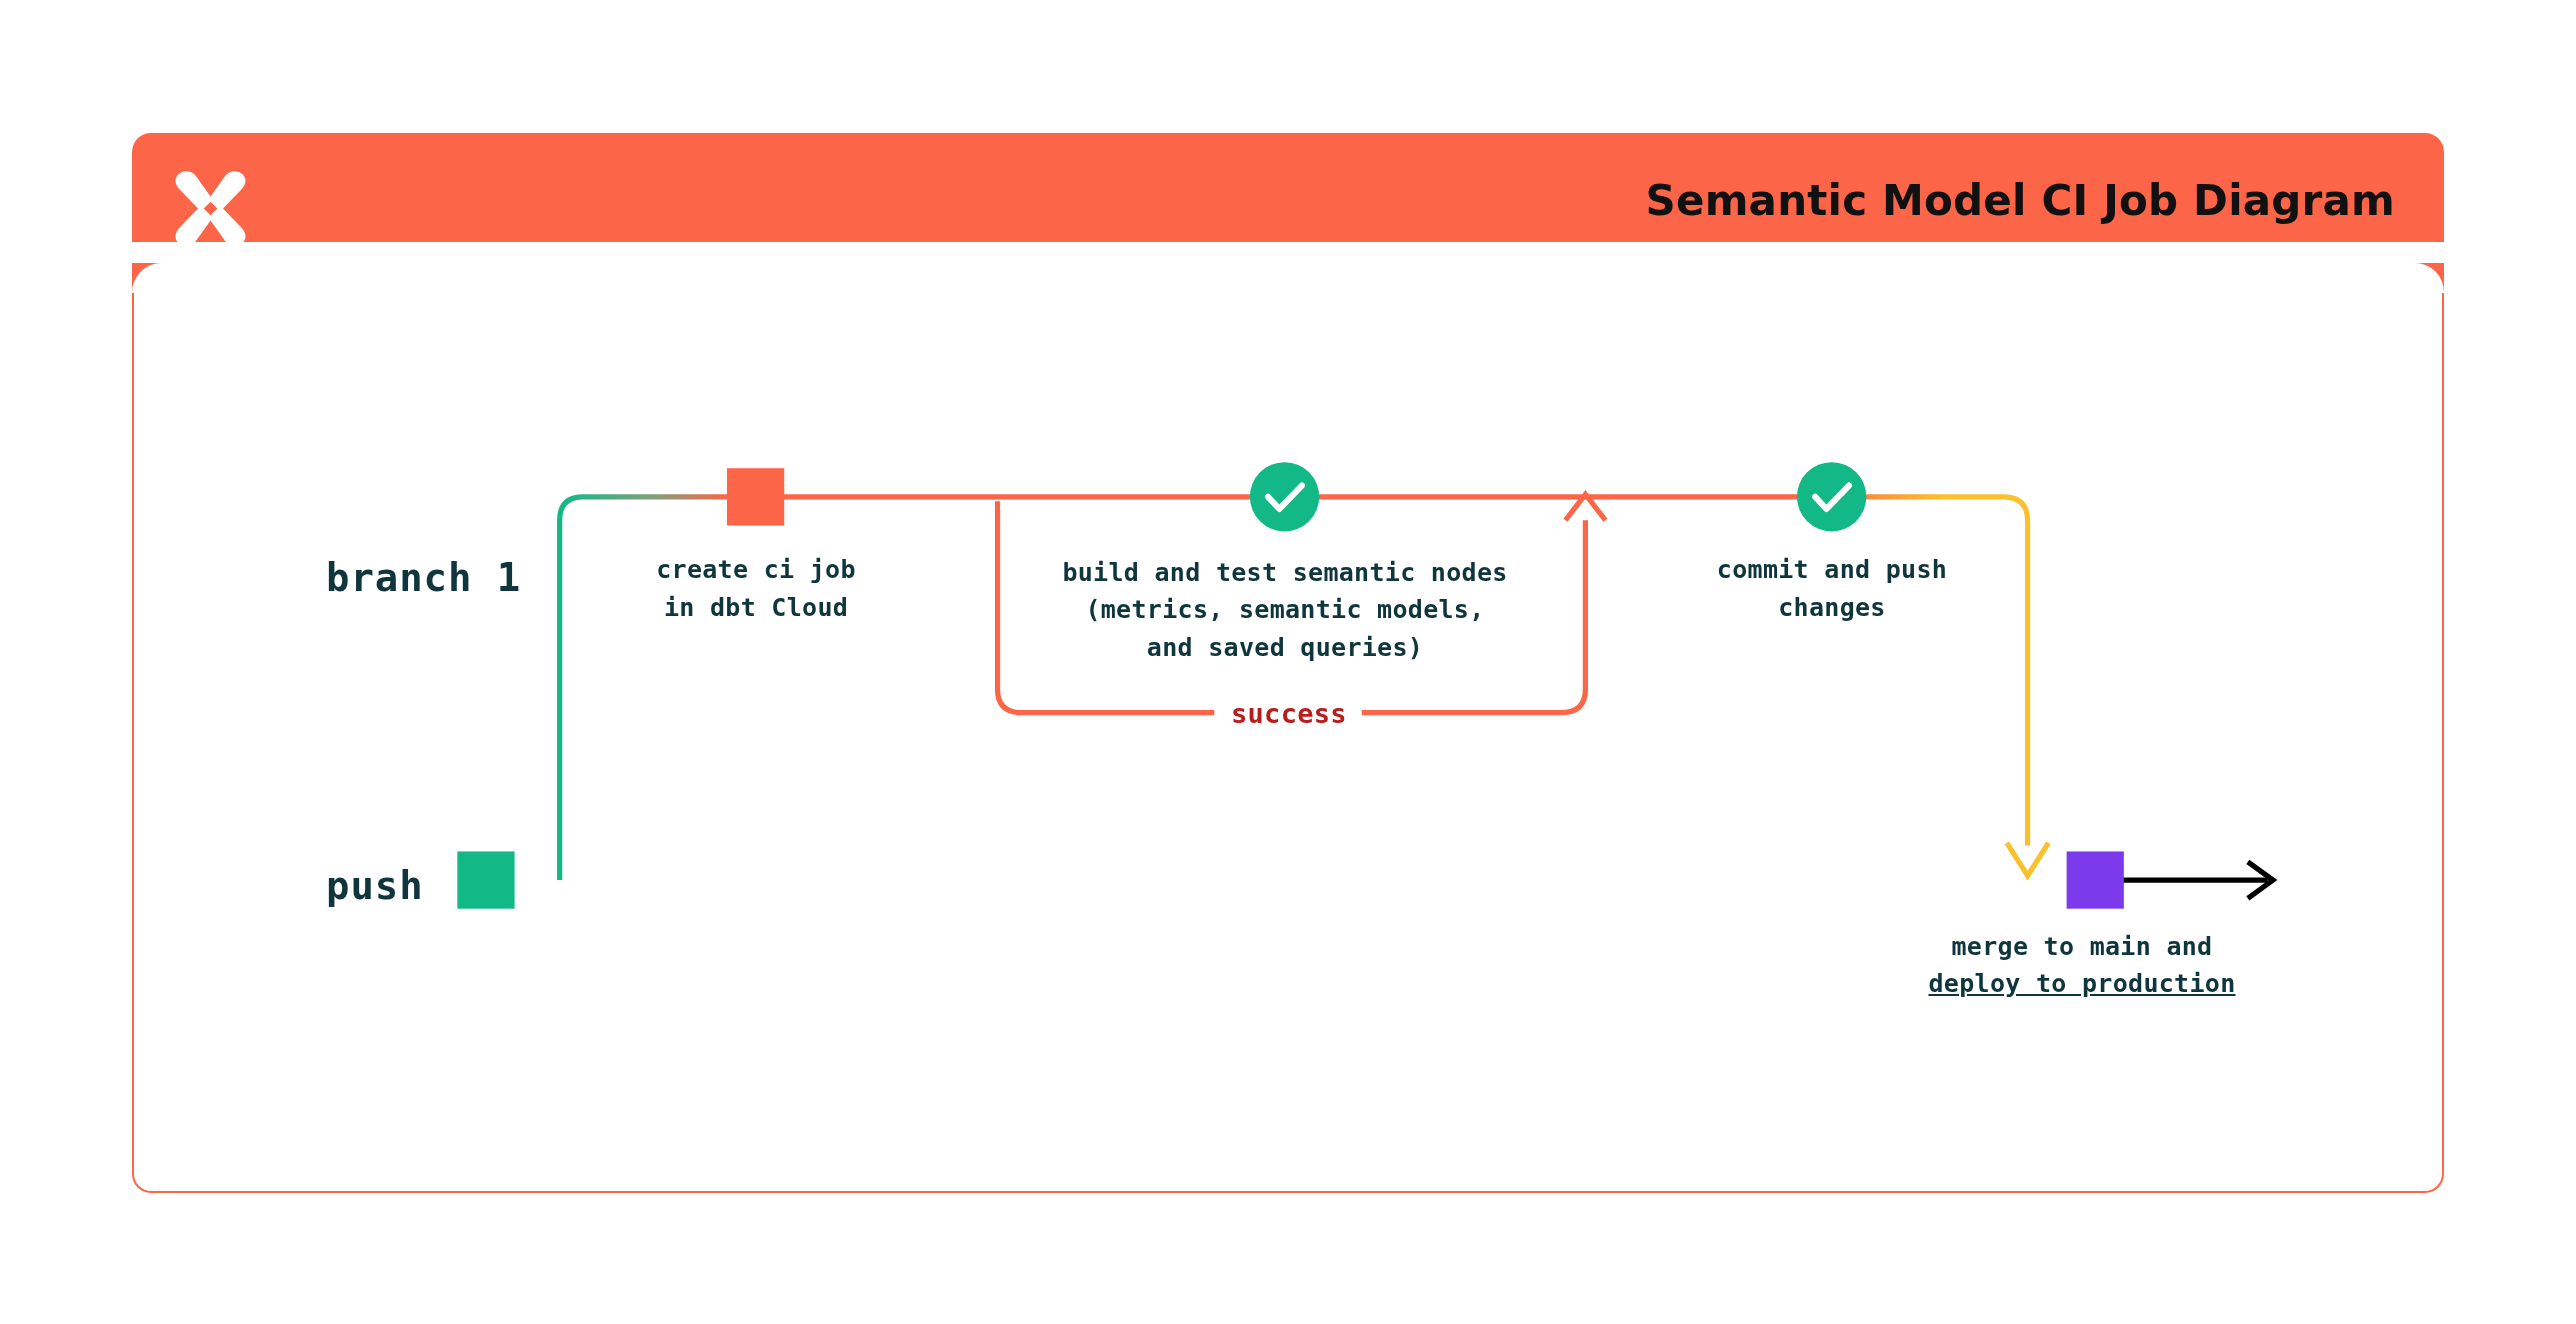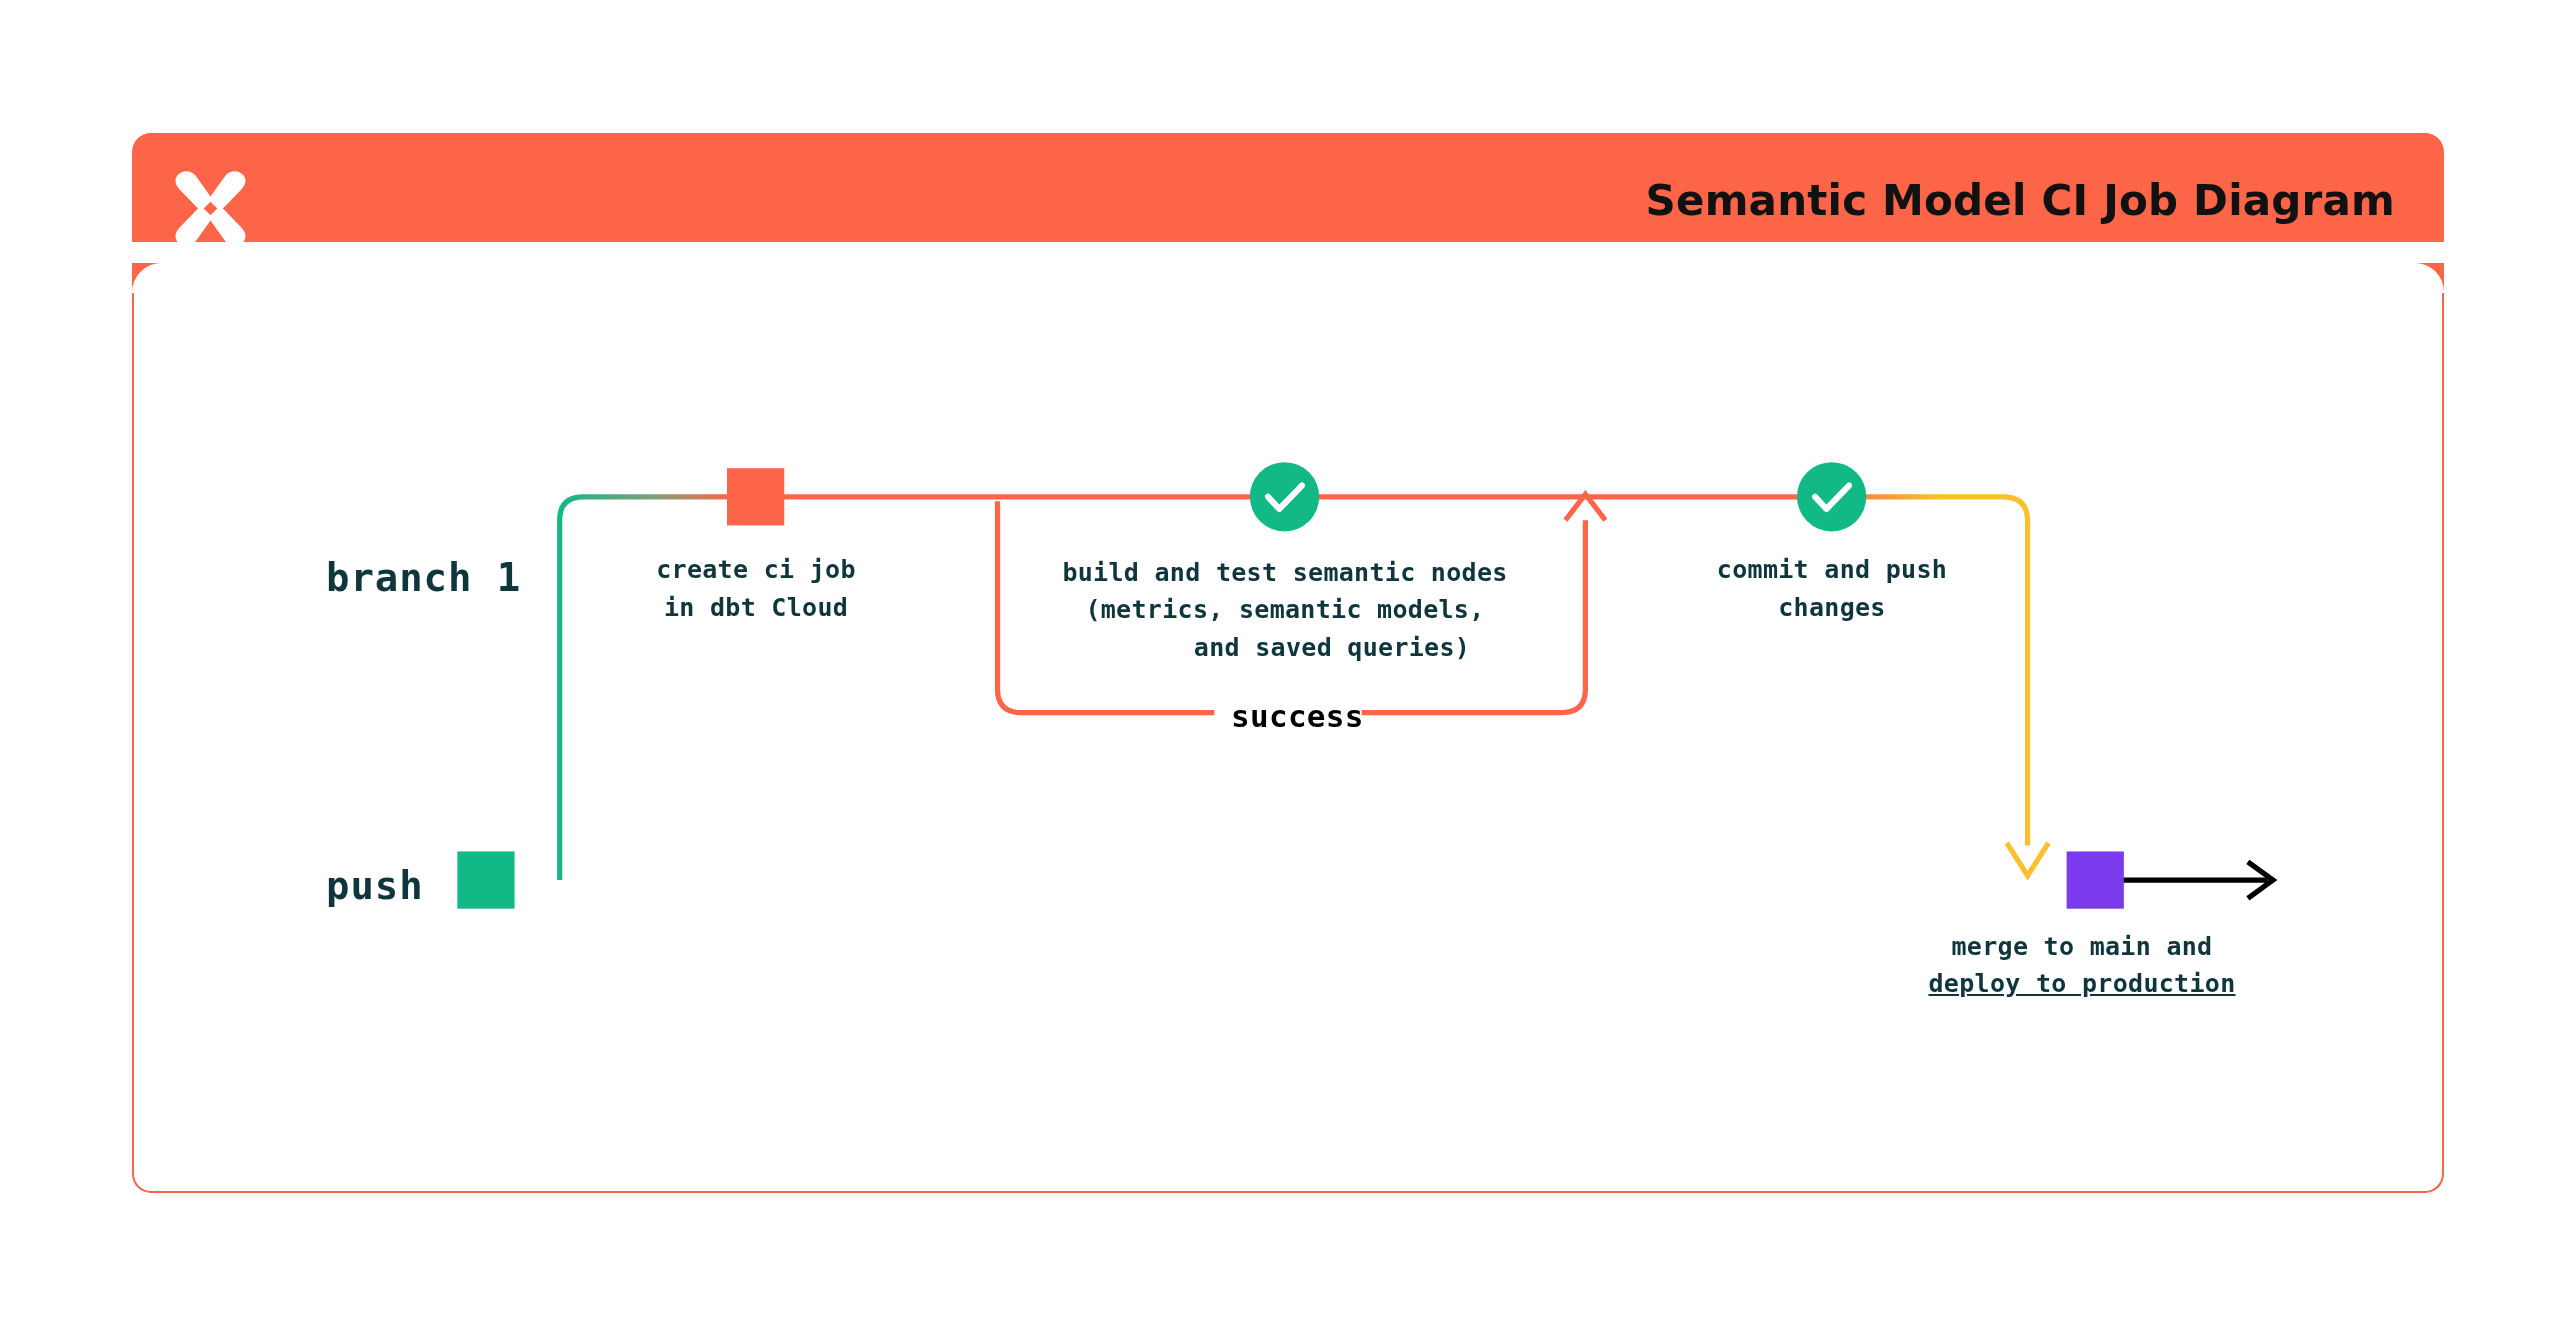--- a/index.html
+++ b/index.html
@@ -109,22 +109,22 @@
   }
   .lbl-node {
     font-size: 25px;
     text-align: center;
     letter-spacing: 0.3px;
   }
   .lbl-success {
     position: absolute;
     font-family: "DejaVu Sans Mono", monospace;
     font-weight: bold;
-    font-size: 31px;
-    color: #000000;
+    font-size: 27px;
+    color: #b91c1c;
     white-space: pre;
     letter-spacing: 0.3px;
   }
 </style>
 </head>
 <body>
 
 <div id="card">
 
   <div id="card-body"></div>
@@ -203,21 +203,21 @@
 
 <div class="lbl lbl-branch" style="left:326px; top:552px;">branch 1</div>
 
 <div class="lbl lbl-branch" style="left:326px; top:860px;">push</div>
 
 <div class="lbl lbl-node" style="left:607px; top:553px; width:298px;">create ci job</div>
 <div class="lbl lbl-node" style="left:607px; top:591px; width:298px;">in dbt Cloud</div>
 
 <div class="lbl lbl-node" style="left:996px; top:556px; width:578px;">build and test semantic nodes</div>
 <div class="lbl lbl-node" style="left:996px; top:593px; width:578px;">(metrics, semantic models,</div>
-<div class="lbl lbl-node" style="left:996px; top:631px; width:578px;padding-left:47px;">and saved queries)</div>
+<div class="lbl lbl-node" style="left:996px; top:631px; width:578px;">and saved queries)</div>
 
 <div class="lbl lbl-node" style="left:1648px; top:553px; width:368px;">commit and push</div>
 <div class="lbl lbl-node" style="left:1648px; top:591px; width:368px;">changes</div>
 
 <div class="lbl-success" style="left:1231px; top:698px;">success</div>
 
 <div class="lbl lbl-node" style="left:1891px; top:930px; width:382px;">merge to main and</div>
 <div class="lbl lbl-node" style="left:1891px; top:967px; width:382px;text-decoration:underline;">deploy to production</div>
 
 

